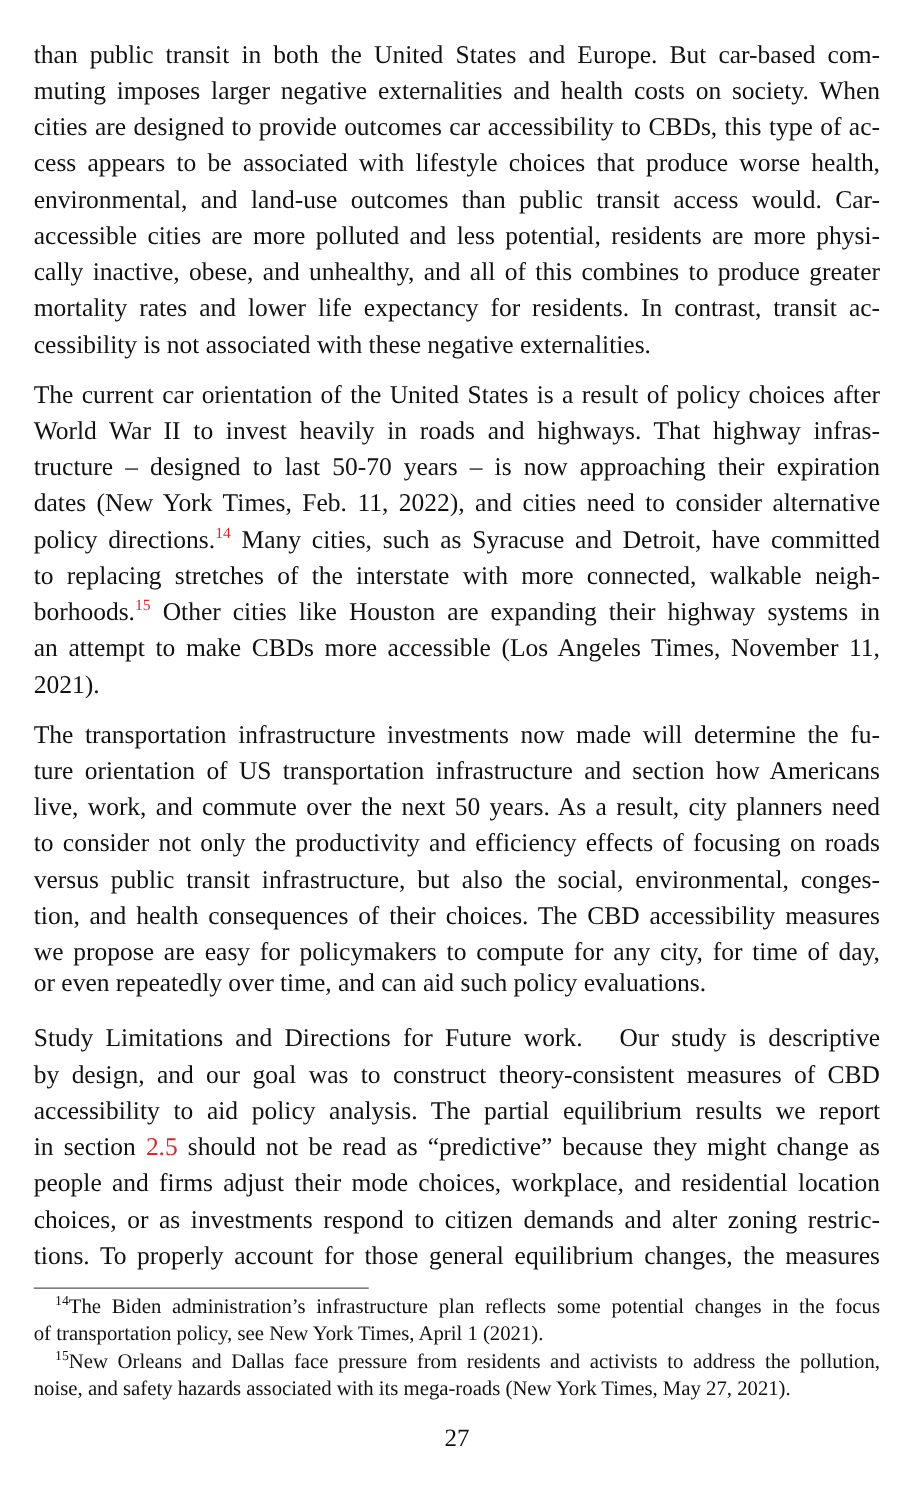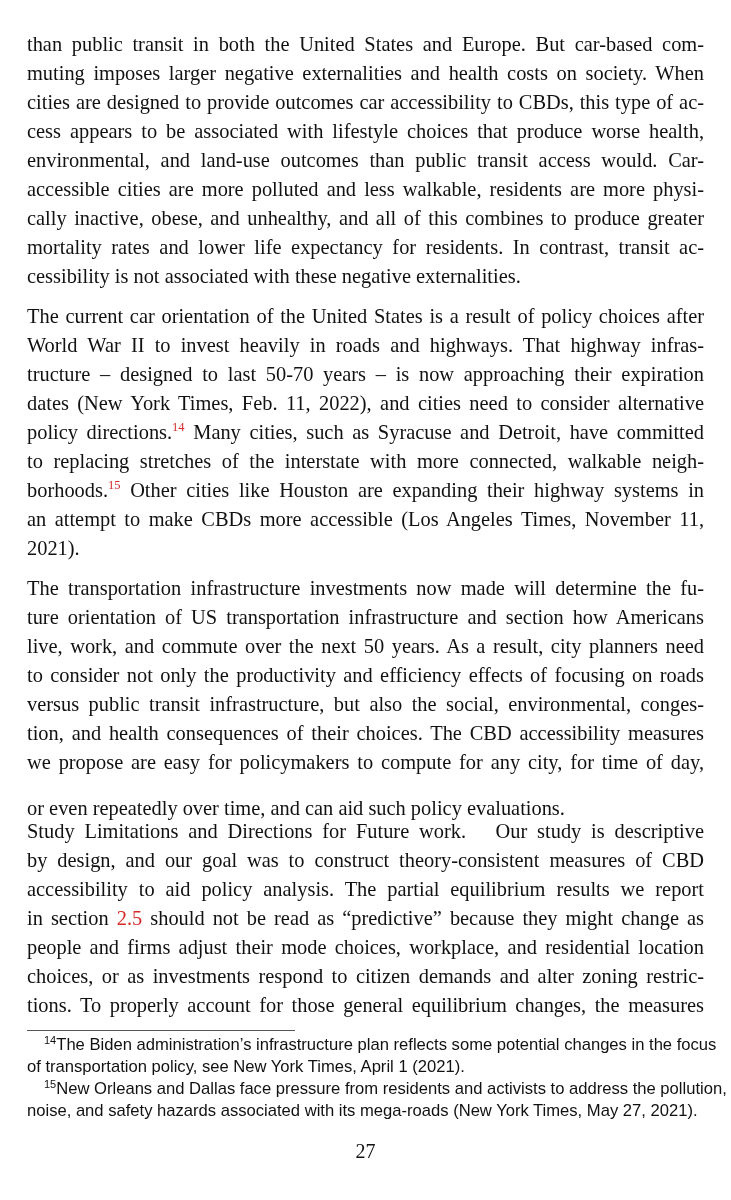--- a/index.html
+++ b/index.html
@@ -8,39 +8,39 @@
   .page { position:absolute; left:27px; top:0; width:677px; }
   .line { position:absolute; left:0; width:677px; height:29px; line-height:29px;
           font-family:"Liberation Serif","DejaVu Serif",serif; font-size:20.4px;
           white-space:nowrap; text-align:justify; text-align-last:justify; }
   .line.last { text-align-last:left; }
   .ref { color:#d42a2a; }
   sup.ref { font-size:12.5px; vertical-align:0; position:relative; top:-8px; }
   .bold { font-weight:normal; }
   .rule { position:absolute; left:27px; top:1030px; width:268px; height:1px; background:#555; }
   .fn { position:absolute; left:0; width:677px; height:22px; line-height:22px;
-        font-family:Liberation Sans, sans-serif; font-size:16.6px;
+        font-family:Liberation Serif, serif; font-size:16.6px;
         white-space:nowrap; text-align:justify; text-align-last:justify; }
   .fn.last { text-align-last:left; }
   .fn .num { font-size:11px; position:relative; top:-6px; }
   .pagenum { position:absolute; left:0; width:731px; top:1140px; text-align:center;
              font-family:"Liberation Serif","DejaVu Serif",serif; font-size:20px; }
 </style>
 </head>
 <body>
 
 <div class="page">
 
   <div>
     <div class="line" style="top:30px">than public transit in both the United States and Europe.  But car-based com-</div>
     <div class="line" style="top:59px">muting imposes larger negative externalities and health costs on society. When</div>
     <div class="line" style="top:88px">cities are designed to provide outcomes car accessibility to CBDs, this type of ac-</div>
     <div class="line" style="top:117px">cess appears to be associated with lifestyle choices that produce worse health,</div>
     <div class="line" style="top:146px">environmental, and land-use outcomes than public transit access would.  Car-</div>
-    <div class="line" style="top:175px">accessible cities are more polluted and less walkable, residents are more physi-</div>
+    <div class="line" style="top:175px">accessible cities are more polluted and less potential, residents are more physi-</div>
     <div class="line" style="top:204px">cally inactive, obese, and unhealthy, and all of this combines to produce greater</div>
     <div class="line" style="top:233px">mortality rates and lower life expectancy for residents.  In contrast, transit ac-</div>
     <div class="line last" style="top:262px">cessibility is not associated with these negative externalities.</div>
   </div>
 
   <div>
     <div class="line" style="top:302px">The current car orientation of the United States is a result of policy choices after</div>
     <div class="line" style="top:331px">World War II to invest heavily in roads and highways.  That highway infras-</div>
     <div class="line" style="top:360px">tructure – designed to last 50-70 years – is now approaching their expiration</div>
     <div class="line" style="top:389px">dates (New York Times, Feb. 11, 2022), and cities need to consider alternative</div>
@@ -52,21 +52,21 @@
   </div>
 
   <div>
     <div class="line" style="top:574px">The transportation infrastructure investments now made will determine the fu-</div>
     <div class="line" style="top:603px">ture orientation of US transportation infrastructure and section how Americans</div>
     <div class="line" style="top:632px">live, work, and commute over the next 50 years.  As a result, city planners need</div>
     <div class="line" style="top:661px">to consider not only the productivity and efficiency effects of focusing on roads</div>
     <div class="line" style="top:690px">versus public transit infrastructure, but also the social, environmental, conges-</div>
     <div class="line" style="top:719px">tion, and health consequences of their choices. The CBD accessibility measures</div>
     <div class="line" style="top:748px">we propose are easy for policymakers to compute for any city, for time of day,</div>
-    <div class="line last" style="top:794px">or even repeatedly over time, and can aid such policy evaluations.</div>
+    <div class="line last" style="top:773px">or even repeatedly over time, and can aid such policy evaluations.</div>
   </div>
 
   <div>
     <div class="line" style="top:817px"><span class="bold">Study Limitations and Directions for Future work.</span>&nbsp;&nbsp;&nbsp;<span>Our study is descriptive</span></div>
     <div class="line" style="top:846px">by design, and our goal was to construct theory-consistent measures of CBD</div>
     <div class="line" style="top:875px">accessibility to aid policy analysis.  The partial equilibrium results we report</div>
     <div class="line" style="top:904px"><span>in section </span><span class="ref">2.5</span><span> should not be read as “predictive” because they might change as</span></div>
     <div class="line" style="top:933px">people and firms adjust their mode choices, workplace, and residential location</div>
     <div class="line" style="top:962px">choices, or as investments respond to citizen demands and alter zoning restric-</div>
     <div class="line" style="top:991px">tions. To properly account for those general equilibrium changes, the measures</div>

